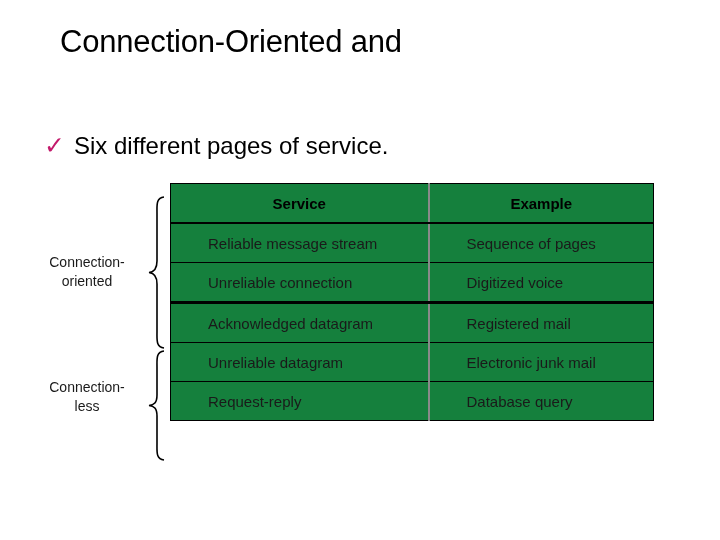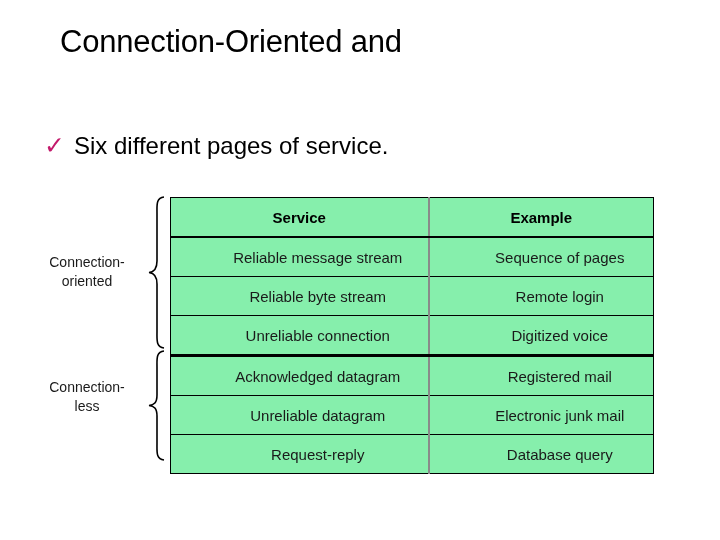--- a/index.html
+++ b/index.html
@@ -75,25 +75,25 @@
     width: 22px;
   }
   #brace-oriented { top: 195px;  height: 155px; }
   #brace-less     { top: 349px;  height: 113px; }
   .brace svg { display: block; width: 22px; height: 100%; }
 
   
   #service-table {
     position: absolute;
     left: 170px;
-    top: 197px;
+    top: 183px;
     width: 483px;
     border-collapse: collapse;
     table-layout: fixed;
-    background: #86efac;
+    background: #15803d;
   }
   #service-table col.col-service { width: 258px; }
   #service-table col.col-example { width: 225px; }
 
   #service-table th,
   #service-table td {
     height: 38px;
     padding: 0;
     font-size: 15px;
     color: #1a1a1a;
@@ -101,21 +101,21 @@
     vertical-align: middle;
     border-top: 1.5px solid #000000;
     border-bottom: 1.5px solid #000000;
   }
   #service-table th {
     font-weight: 700;
     text-align: center;
     font-size: 15px;
     color: #000000;
   }
-  #service-table td { text-align: center; }
+  #service-table td { text-align: left; }
   #service-table td.cell-service { padding-left: 37px; }
   #service-table td.cell-example { padding-left: 37px; }
 
   
   #service-table th.col-sep-left,
   #service-table td.col-sep-left {
     border-right: 2px solid #8a8a8a;
   }
 
   
@@ -172,24 +172,20 @@
     <tr class="header-row">
       <th class="col-sep-left">Service</th>
       <th>Example</th>
     </tr>
   </thead>
   <tbody>
     <tr>
       <td class="cell-service col-sep-left">Reliable message stream</td>
       <td class="cell-example">Sequence of pages</td>
     </tr>
-    <tr>
-      <td class="cell-service col-sep-left">Reliable byte stream</td>
-      <td class="cell-example">Remote login</td>
-    </tr>
     <tr class="group-divider">
       <td class="cell-service col-sep-left">Unreliable connection</td>
       <td class="cell-example">Digitized voice</td>
     </tr>
     <tr>
       <td class="cell-service col-sep-left">Acknowledged datagram</td>
       <td class="cell-example">Registered mail</td>
     </tr>
     <tr>
       <td class="cell-service col-sep-left">Unreliable datagram</td>

